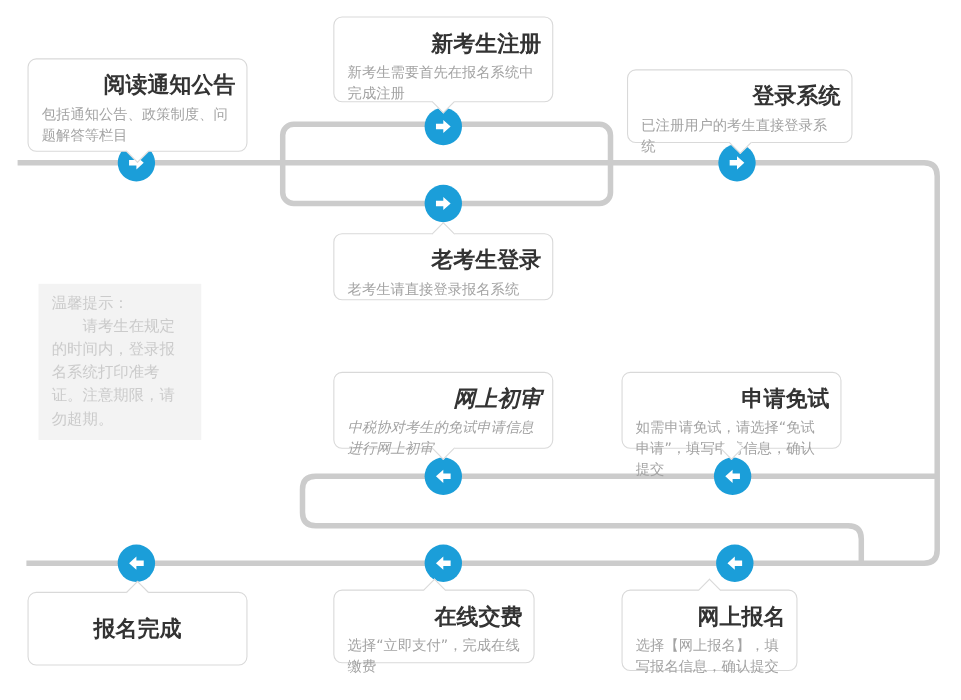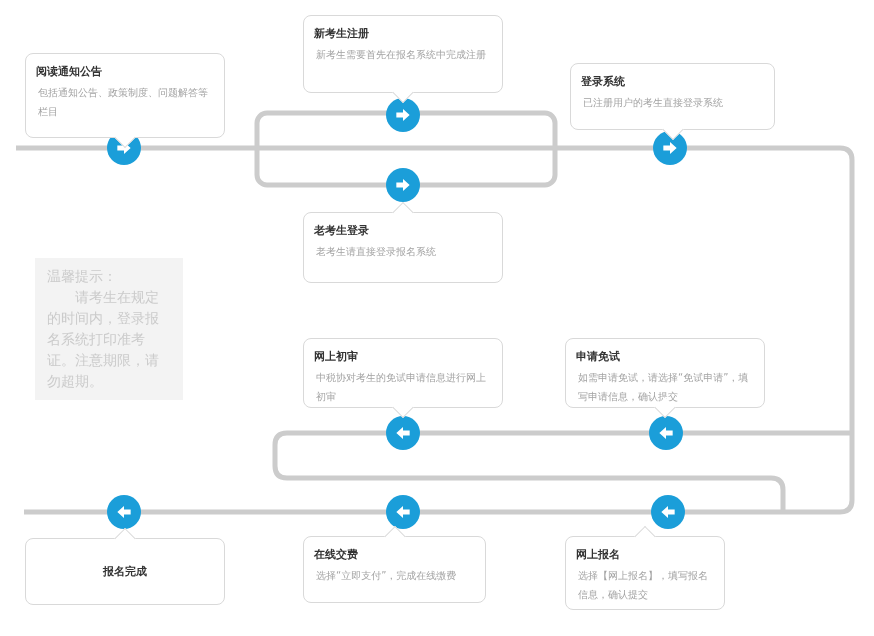--- a/index.html
+++ b/index.html
@@ -16,36 +16,36 @@
 
   
   .arrow { position:absolute; width:34px; height:34px; border-radius:50%;
            background:var(--accent); display:flex; align-items:center; justify-content:center; }
   .arrow svg { width:20px; height:20px; display:block; }
   .arrow.left { transform:scaleX(-1); }
 
   
   .bubble { position:absolute; background:#ffffff; border:1px solid var(--bubble-border);
             border-radius:8px; box-sizing:border-box; }
-  .bubble-title { font-weight:bold; color:var(--title-text); font-size:11px;
-                  text-align:left; margin:10px 10px 4px; }
-  .bubble-desc { color:var(--desc-text); font-size:10px; line-height:19px; margin:0 12px 10px; }
+  .bubble-title { font-weight:bold; color:var(--title-text); font-size:20px;
+                  text-align:right; margin:10px 10px 4px; }
+  .bubble-desc { color:var(--desc-text); font-size:13px; line-height:19px; margin:0 12px 10px; }
   .tail { position:absolute; width:14px; height:14px; background:#ffffff; left:50%; }
   .tail-bottom > .tail { bottom:-8px; transform:translateX(-50%) rotate(45deg);
                          border-right:1px solid var(--bubble-border);
                          border-bottom:1px solid var(--bubble-border); }
   .tail-top > .tail { top:-8px; transform:translateX(-50%) rotate(45deg);
                       border-left:1px solid var(--bubble-border);
                       border-top:1px solid var(--bubble-border); }
 
   .b1 { left:25px;  top:53px;  width:200px; height:85px; }
   .b2 { left:303px; top:15px;  width:200px; height:78px; }
   .b3 { left:570px; top:53px;  width:205px; height:67px;margin-top:10px; }
-  .b4 { left:303px; top:212px; width:200px; height:71px; }
-  .b5 { left:303px; top:338px; width:200px; height:70px; }
+  .b4 { left:303px; top:212px; width:200px; height:61px; }
+  .b5 { left:303px; top:338px; width:200px; height:70px;font-style:italic; }
   .b6 { left:565px; top:338px; width:200px; height:70px; }
   .b7 { left:25px;  top:538px; width:200px; height:67px;
         display:flex; align-items:center; justify-content:center; }
   .b7 .bubble-title { margin:0; }
   .b8 { left:303px; top:536px; width:183px; height:67px; }
   .b9 { left:565px; top:536px; width:160px; height:74px; }
 
   
   .tip { position:absolute; left:35px; top:258px; width:148px; box-sizing:border-box;
          background:var(--tip-bg); color:var(--tip-text); font-size:14px;

